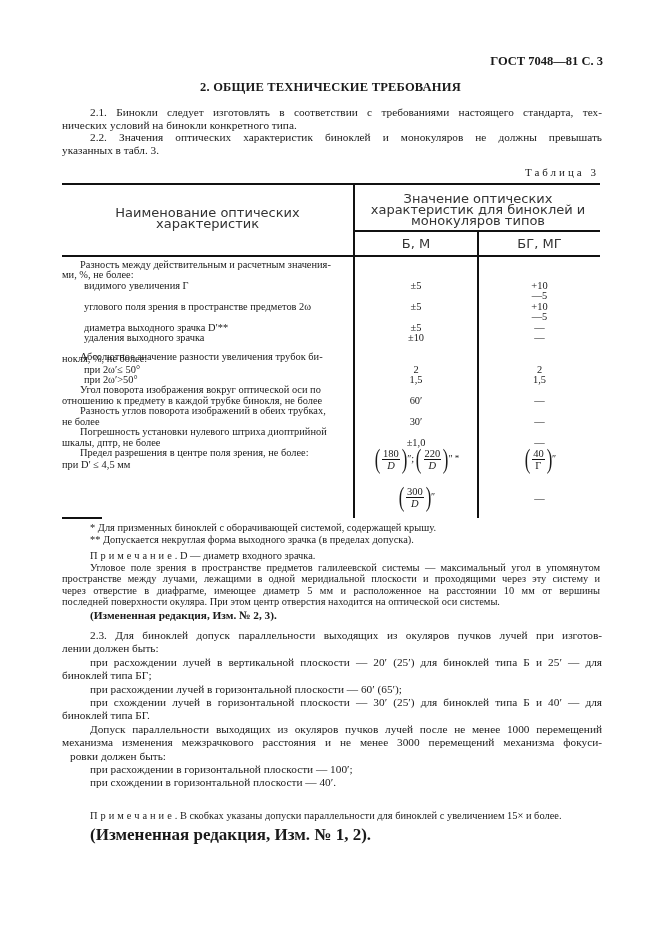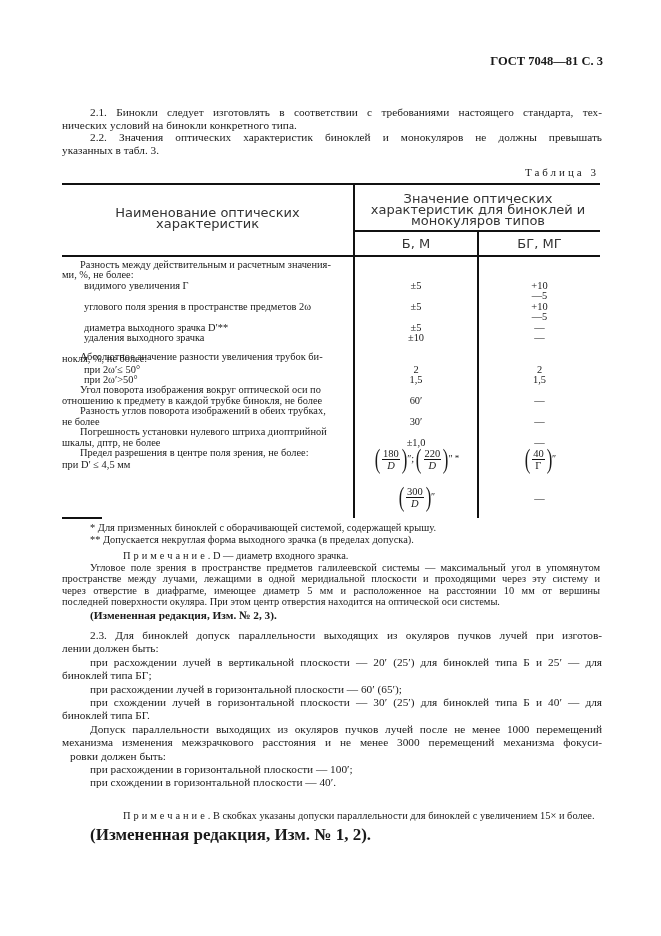--- a/index.html
+++ b/index.html
@@ -30,29 +30,30 @@
   .frac { display: inline-flex; align-items: center; vertical-align: middle; }
   .paren { font-size: 28px; line-height: 28px; transform: scaleX(0.6); display: inline-block; }
   .fr { display: inline-flex; flex-direction: column; align-items: center; font-size: 10.5px; line-height: 11px; }
   .fr .num { border-bottom: 1px solid #111; padding: 0 1px; }
   .fr .den { font-style: italic; }
   .prime { font-size: 10px; vertical-align: top; margin-left: -2px; }
 
   .fn-rule { position: absolute; left: 62px; top: 517px; width: 40px; height: 2px; background: #111; }
   .fn { position: absolute; left: 90px; font-size: 10.4px; line-height: 11.6px; }
   .note { position: absolute; left: 62px; width: 538px; font-size: 10.4px; line-height: 11.6px; text-align: justify; }
-  .spaced { letter-spacing: 3px; margin-left: 33px; }
+  .spaced { letter-spacing: 3px; }
   .bold { font-weight: bold; }
 </style>
 </head>
 <body>
 
 <div class="page">
 
   <div class="hdr">ГОСТ 7048—81 С. 3</div>
+  <div class="title">2. ОБЩИЕ ТЕХНИЧЕСКИЕ ТРЕБОВАНИЯ</div>
 
   <div class="para" style="top:106px;">
     <div style="text-align-last: justify;"><span class="ind"></span><span>2.1. Бинокли следует изготовлять в соответствии с требованиями настоящего стандарта, тех-</span></div>
     <div>нических условий на бинокли конкретного типа.</div>
   </div>
   <div class="para" style="top:131px;">
     <div style="text-align-last: justify;"><span class="ind"></span><span>2.2. Значения оптических характеристик биноклей и монокуляров не должны превышать</span></div>
     <div>указанных в табл. 3.</div>
   </div>
 

